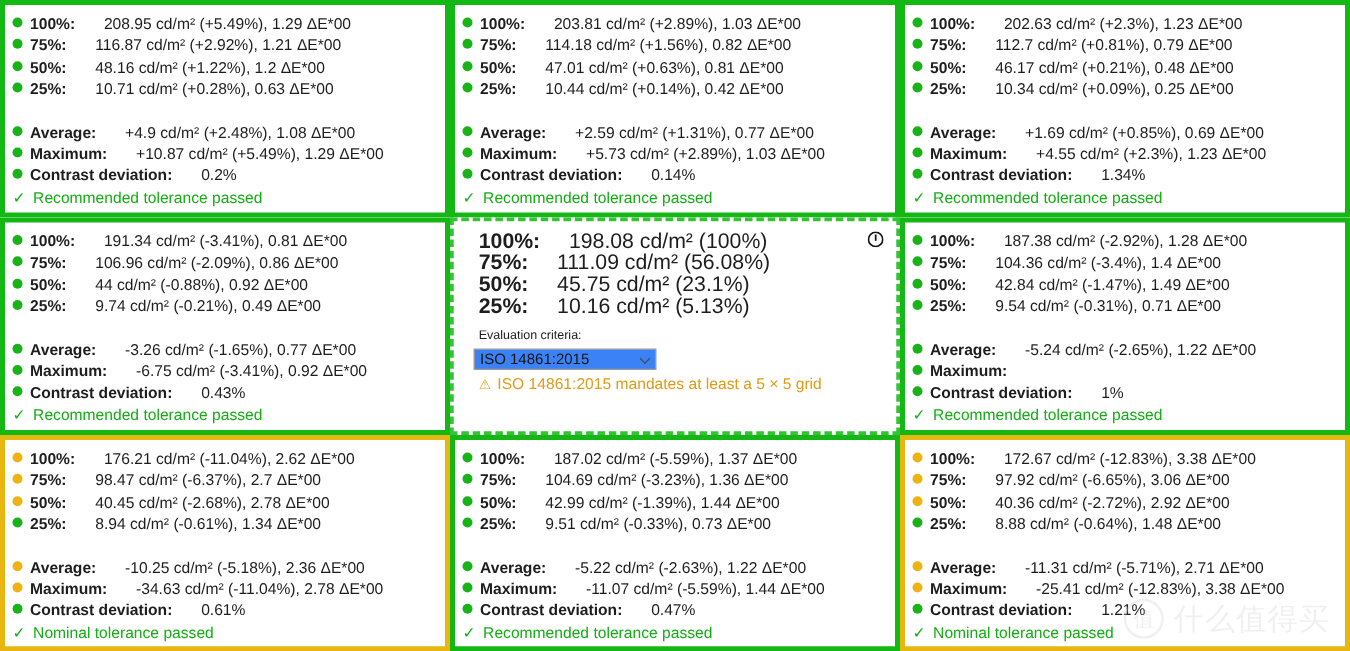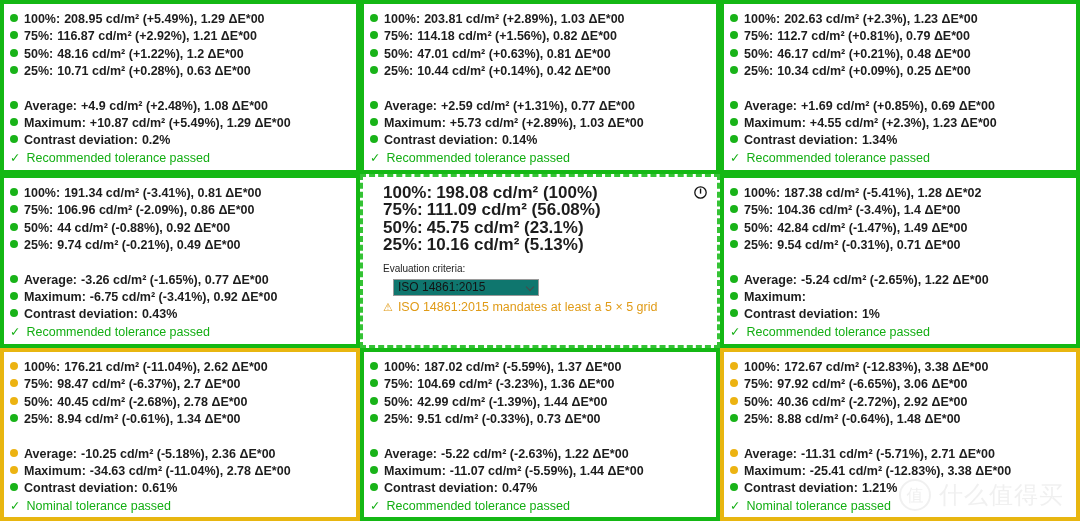--- a/index.html
+++ b/index.html
@@ -39,21 +39,21 @@
   .dot{
     width:8px;height:8px;border-radius:50%;
     flex:0 0 8px;
     margin-right:6px;
     position:relative;
     top:-1px;
   }
   .dot.g{background:#19b319;}
   .dot.a{background:#ecb312;}
   .lbl{font-weight:bold;margin-right:4px;}
-  .val{font-weight:bold;}
+  .val{font-weight:normal;margin-left:19px;}
   .gap{height:17px;}
 
   .status{
     font-size:12.5px;
     line-height:17.4px;
     color:#13ae13;
     white-space:nowrap;
     display:flex;
     align-items:baseline;
   }
@@ -74,25 +74,25 @@
   }
   .crit-label{
     font-size:10px;
     color:#1d1d1d;
     padding-left:14px;
     line-height:17px;
     margin-top:6px;
   }
   .select-wrap{
     margin-top:2px;
-    margin-left:24px;
+    margin-left:10px;
     width:146px;
     height:17px;
     border:1px solid #9a9a9a;
-    background:#0f766e;
+    background:#3b82f6;
     display:flex;
     align-items:center;
     box-sizing:border-box;
     padding:0 3px 0 4px;
   }
   .select-wrap .sel-text{
     font-size:12px;
     color:#141414;
     flex:1;
     white-space:nowrap;
@@ -362,21 +362,21 @@
       <div class="warn">
         <span class="wicon">⚠</span>
         <span>ISO 14861:2015 mandates at least a 5 × 5 grid</span>
       </div>
     </div>
     <div class="cell green">
       <div class="rows">
         <div class="line">
           <span class="dot g"></span>
           <span class="lbl">100%:</span>
-          <span class="val">187.38 cd/m² (-5.41%), 1.28 ΔE*02</span>
+          <span class="val">187.38 cd/m² (-2.92%), 1.28 ΔE*00</span>
         </div>
         <div class="line">
           <span class="dot g"></span>
           <span class="lbl">75%:</span>
           <span class="val">104.36 cd/m² (-3.4%), 1.4 ΔE*00</span>
         </div>
         <div class="line">
           <span class="dot g"></span>
           <span class="lbl">50%:</span>
           <span class="val">42.84 cd/m² (-1.47%), 1.49 ΔE*00</span>

